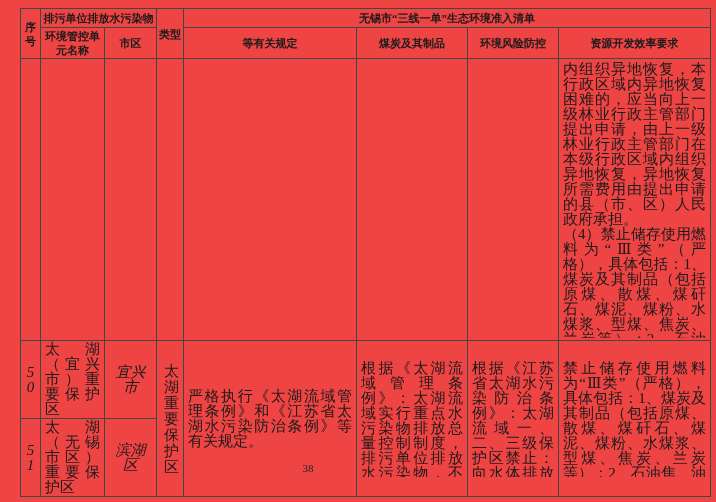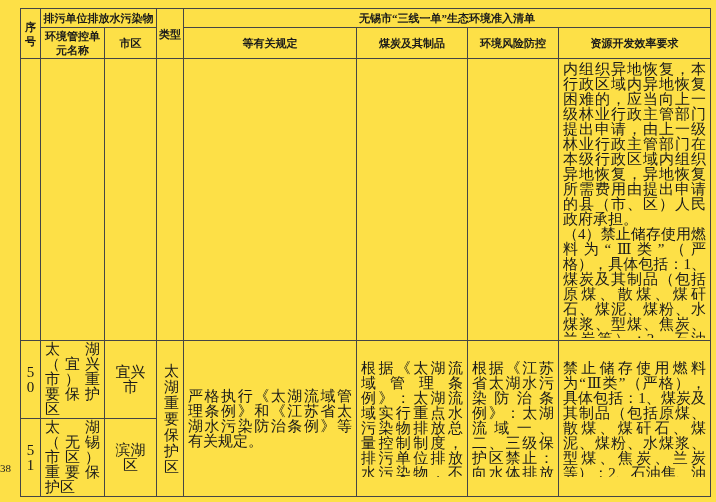--- a/index.html
+++ b/index.html
@@ -1,45 +1,45 @@
 <!DOCTYPE html>
 <html><head>
 <meta charset="utf-8">
 <style>
   html,body{margin:0;padding:0;}
   body{
     width:716px;height:502px;background:#ffffff;
     font-family:"Liberation Serif","DejaVu Serif",serif;
     color:#1a1a1a;
   }
-  .page{position:relative;width:716px;height:502px;background:#fde047;overflow:hidden;}
+  .page{position:relative;width:716px;height:502px;background:#ef4444;overflow:hidden;}
   table.doc{
     position:absolute;left:20px;top:8px;width:690px;
     border-collapse:collapse;table-layout:fixed;
   }
   table.doc th,table.doc td{
     border:1px solid #454545;
     font-size:15px;line-height:15px;
     padding:1px 4px;vertical-align:middle;overflow:hidden;
     word-break:break-word;
   }
   table.doc th{
     font-weight:bold;font-size:11px;line-height:14px;
     text-align:center;padding:1px 2px;
   }
   .txt{text-align:justify;}
   .top{vertical-align:top;}
-  .ctr{text-align:center;}
+  .ctr{text-align:center;font-style:italic;}
   .clip-cont{height:276px;overflow:hidden;}
   .clip-merged{height:116px;overflow:hidden;}
   .vert-type{width:12px;margin:0 auto;line-height:16px;text-align:right;}
   .para2{margin-top:0;}
   .pagenum{
     position:absolute;left:0;top:462px;width:616px;
-    font-size:11px;color:#222;
+    text-align:center;font-size:11px;color:#222;
   }
 </style>
 </head>
 <body>
 
 <div class="page">
 
   <table class="doc">
     <colgroup>
       <col style="width:20px">

